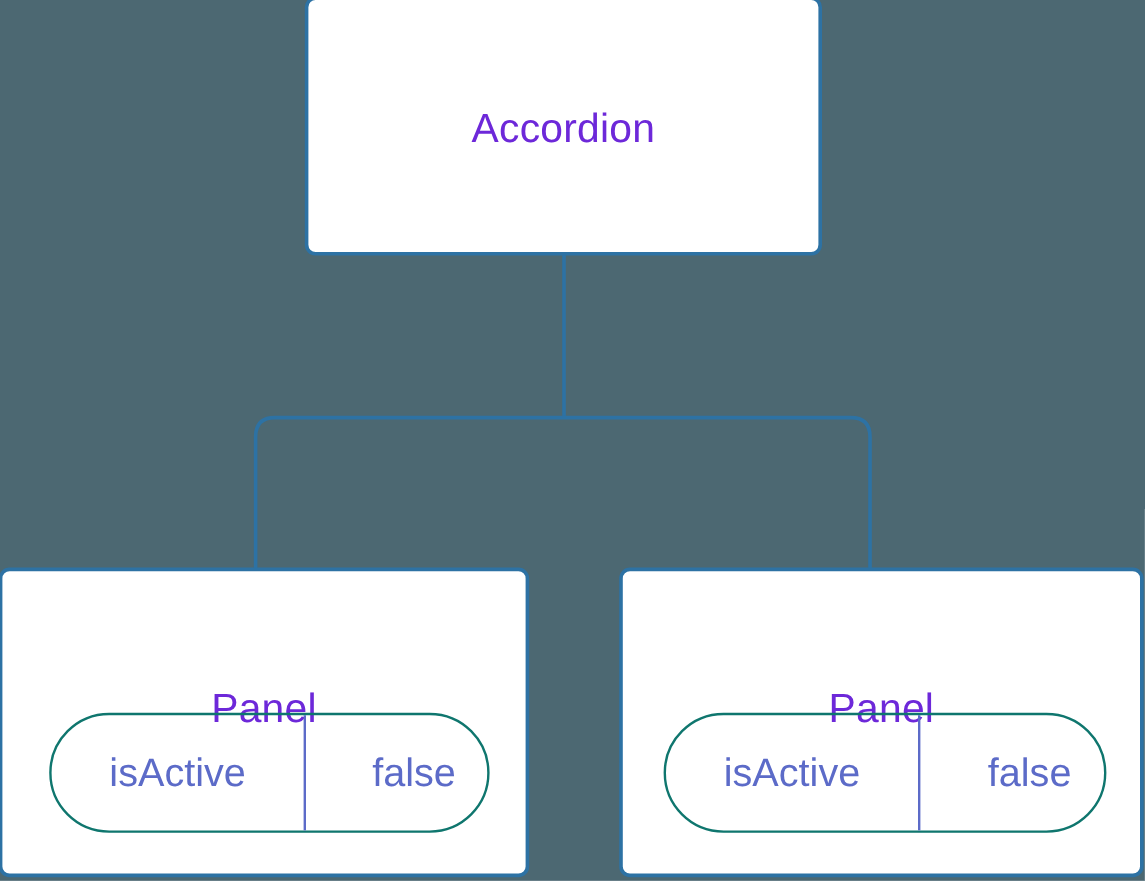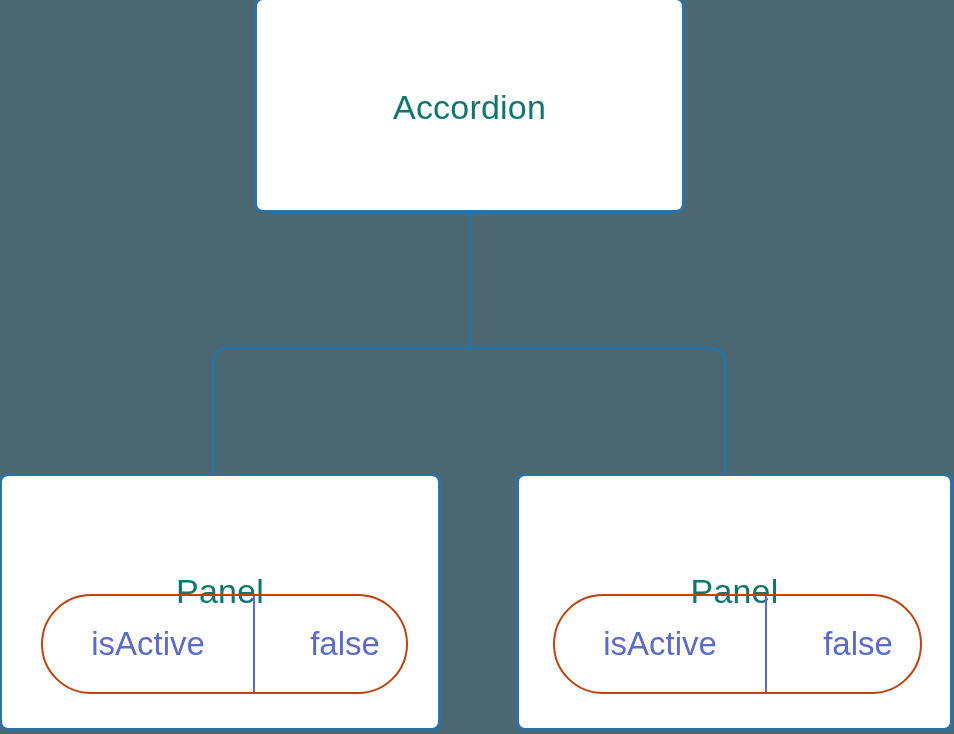--- a/index.html
+++ b/index.html
@@ -41,21 +41,21 @@
     border: 3px solid #2d72a4;
     border-radius: 9px;
     box-sizing: border-box;
   }
 
   .node-title {
     position: absolute;
     left: 0;
     right: 0;
     text-align: center;
-    color: #0f766e;
+    color: #6d28d9;
     font-size: 34px;
     font-weight: 400;
     letter-spacing: 0.2px;
     white-space: nowrap;
   }
 
   
   #node-root {
     left: 254px;
     top: -3px;
@@ -82,21 +82,21 @@
   .node-child .node-title {
     top: 48px;
     margin-top: 48px;
   }
 
   
   .prop-pill {
     position: absolute;
     top: 118px;
     height: 100px;
-    border: 2px solid #c2410c;
+    border: 2px solid #0f766e;
     border-radius: 50px;
     box-sizing: border-box;
     display: flex;
     align-items: stretch;
     background: transparent;
   }
   #node-panel-0 .prop-pill {
     left: 39px;
     width: 367px;
   }

